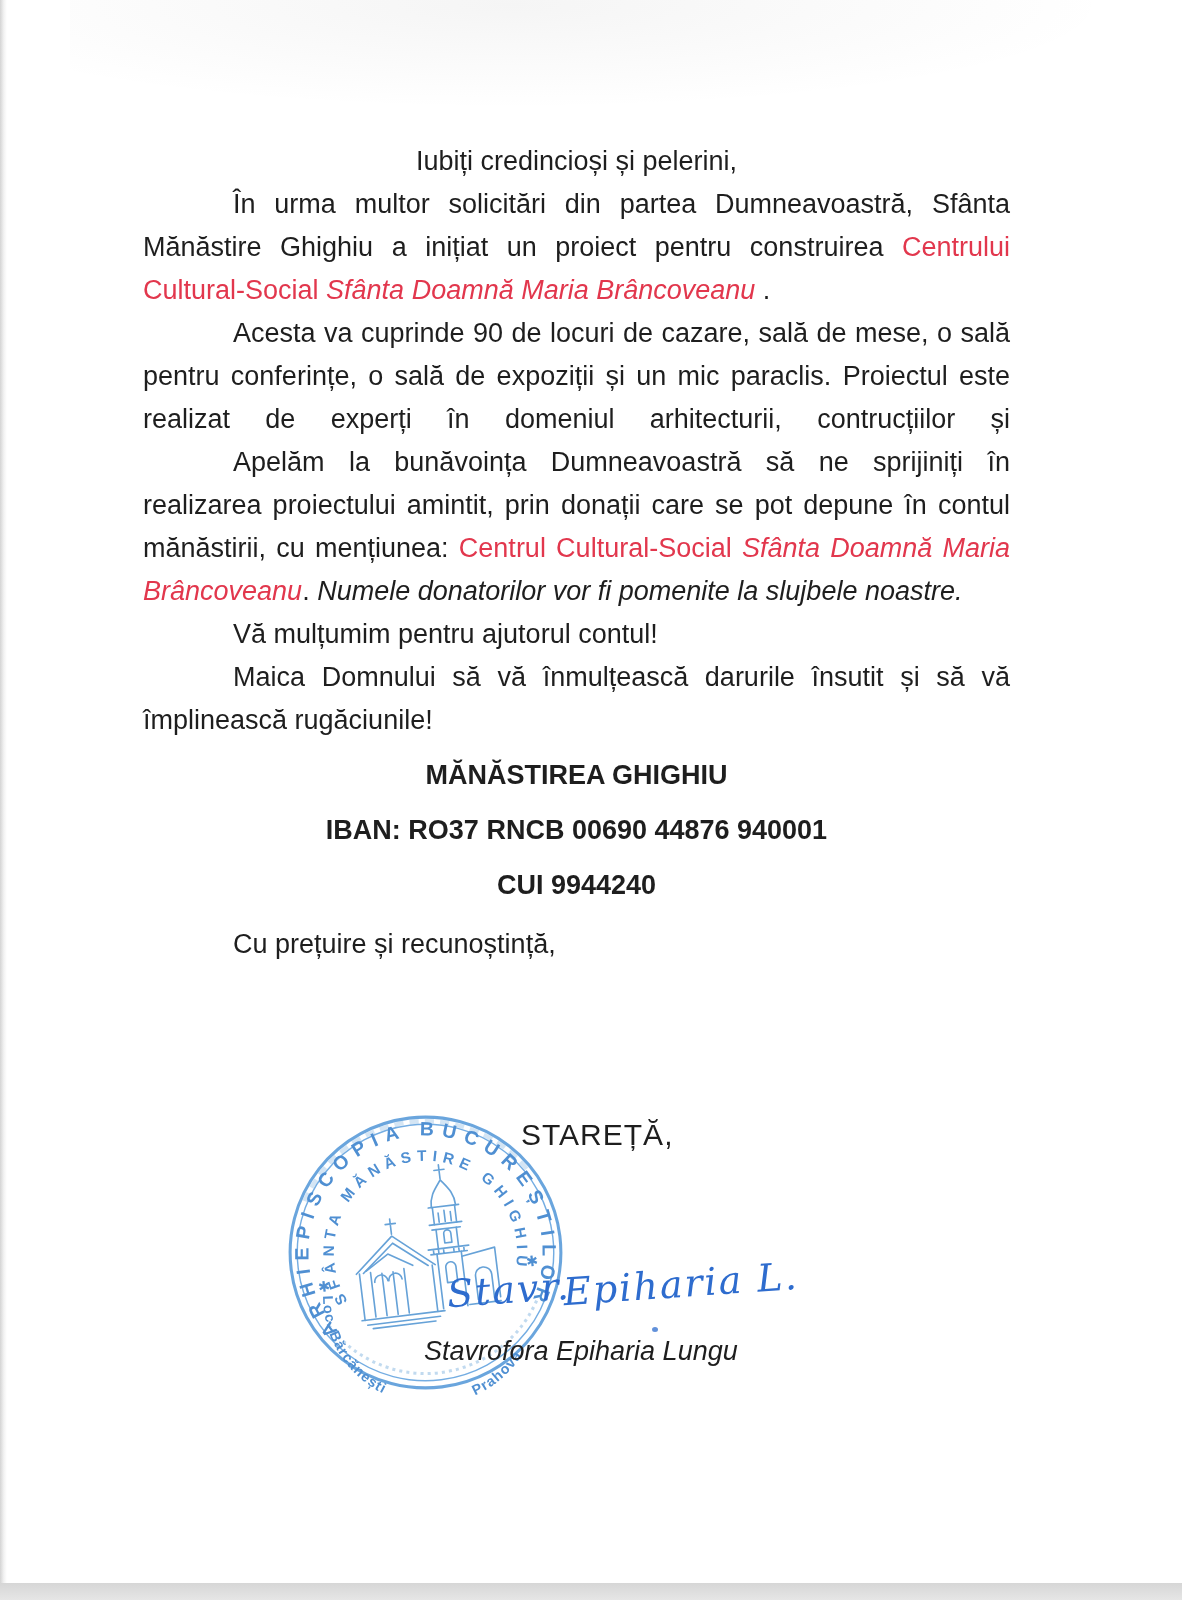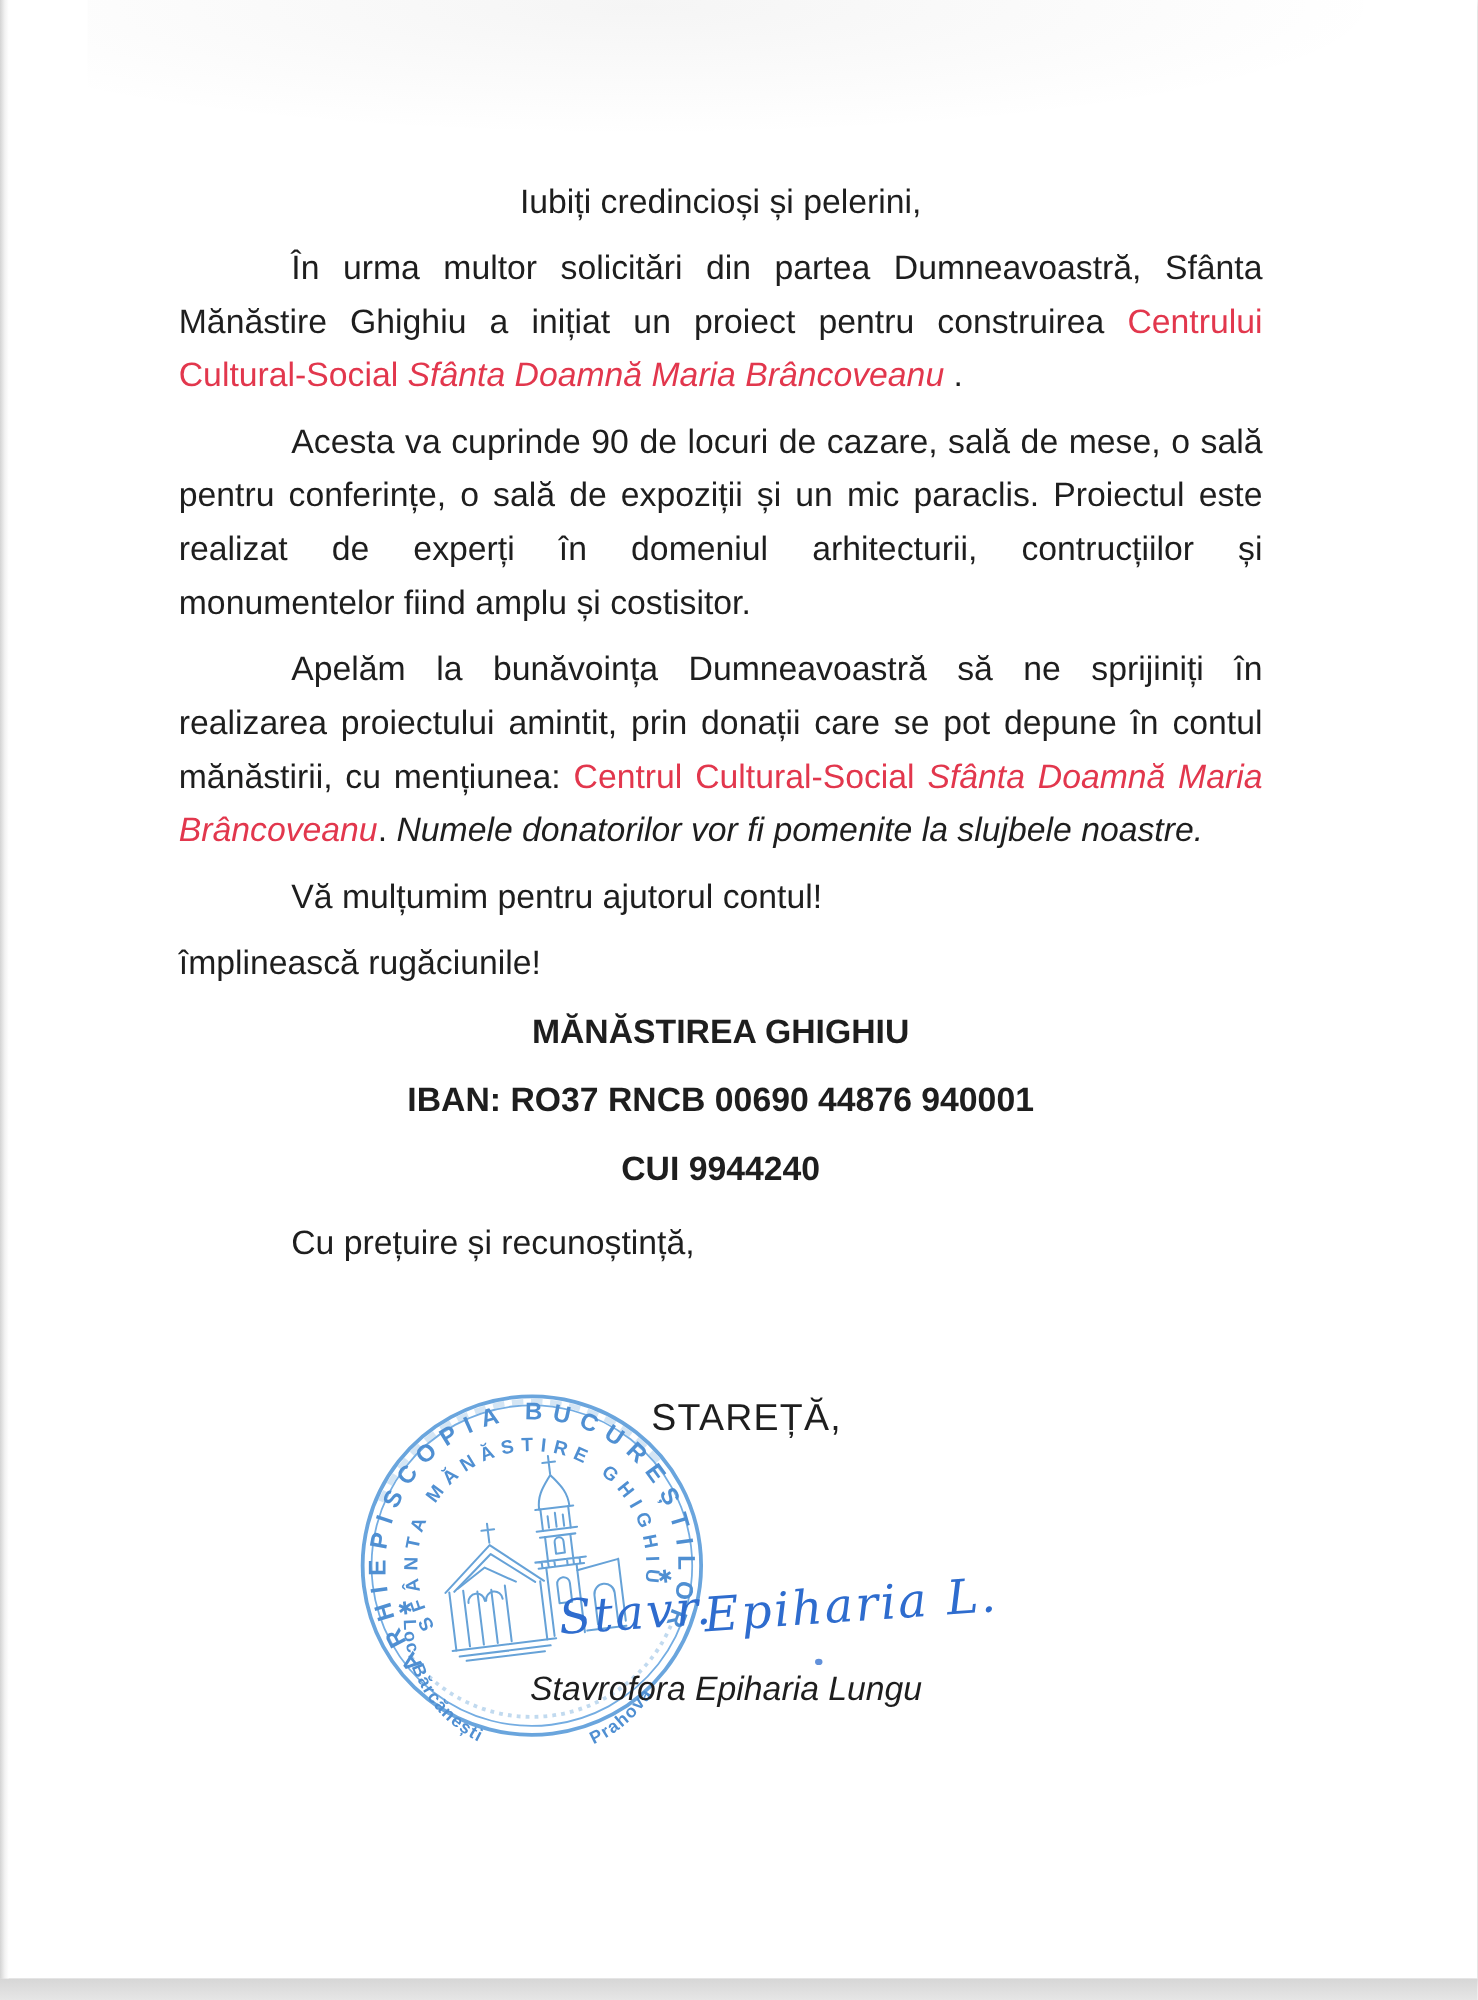--- a/index.html
+++ b/index.html
@@ -31,21 +31,21 @@
   }
   .smudge-top{
     position:absolute;left:70px;top:-40px;width:1050px;height:150px;
     background:radial-gradient(ellipse at 42% 30%,rgba(60,60,60,.05),rgba(0,0,0,0) 70%);
   }
   .content{
     position:absolute;left:143px;top:140px;width:867px;
     font-size:27px;line-height:43px;
   }
   .salutation{text-align:center;}
-  .para{margin-top:10px;}
+  .para{}
   .line.j{text-align:justify;text-align-last:justify;}
   .line.ind{text-indent:90px;}
   .red{color:var(--red);}
   .it{font-style:italic;}
   .center-block{margin-top:12px;text-align:center;}
   .cline{margin-bottom:12px;font-weight:bold;}
   .closing{margin-top:16px;text-indent:90px;}
   .sig-title{
     position:absolute;left:521px;top:1118px;
     font-size:30px;letter-spacing:1px;
@@ -90,32 +90,32 @@
     <div>
         <div class="para">
           <div class="line j ind"><span class="">În urma multor solicitări din partea Dumneavoastră, Sfânta</span></div>
           <div class="line j"><span class="">Mănăstire Ghighiu a inițiat un proiect pentru construirea </span><span class="red ">Centrului</span></div>
           <div class="line"><span class="red ">Cultural-Social </span><span class="red it">Sfânta Doamnă Maria Brâncoveanu</span><span class=""> .</span></div>
         </div>
         <div class="para">
           <div class="line j ind"><span class="">Acesta va cuprinde 90 de locuri de cazare, sală de mese, o sală</span></div>
           <div class="line j"><span class="">pentru conferințe, o sală de expoziții și un mic paraclis. Proiectul este</span></div>
           <div class="line j"><span class="">realizat de experți în domeniul arhitecturii, contrucțiilor și</span></div>
-          <div class="line"><span class="">monumentelor fiind amplu și costisitor.</span></div>
         </div>
         <div class="para">
           <div class="line j ind"><span class="">Apelăm la bunăvoința Dumneavoastră să ne sprijiniți în</span></div>
           <div class="line j"><span class="">realizarea proiectului amintit, prin donații care se pot depune în contul</span></div>
           <div class="line j"><span class="">mănăstirii, cu mențiunea: </span><span class="red ">Centrul Cultural-Social </span><span class="red it">Sfânta Doamnă Maria</span></div>
           <div class="line"><span class="red it">Brâncoveanu</span><span class="">. </span><span class="it">Numele donatorilor vor fi pomenite la slujbele noastre.</span></div>
         </div>
         <div class="para">
           <div class="line ind"><span class="">Vă mulțumim pentru ajutorul contul!</span></div>
         </div>
         <div class="para">
+          <div class="line j ind"><span class="">Maica Domnului să vă înmulțească darurile însutit și să vă</span></div>
           <div class="line"><span class="">împlinească rugăciunile!</span></div>
         </div>
       </div>
 
     <div class="center-block">
       <div class="cline">MĂNĂSTIREA GHIGHIU</div>
       <div class="cline">IBAN: RO37 RNCB 00690 44876 940001</div>
       <div class="cline">CUI 9944240</div>
     </div>
 

